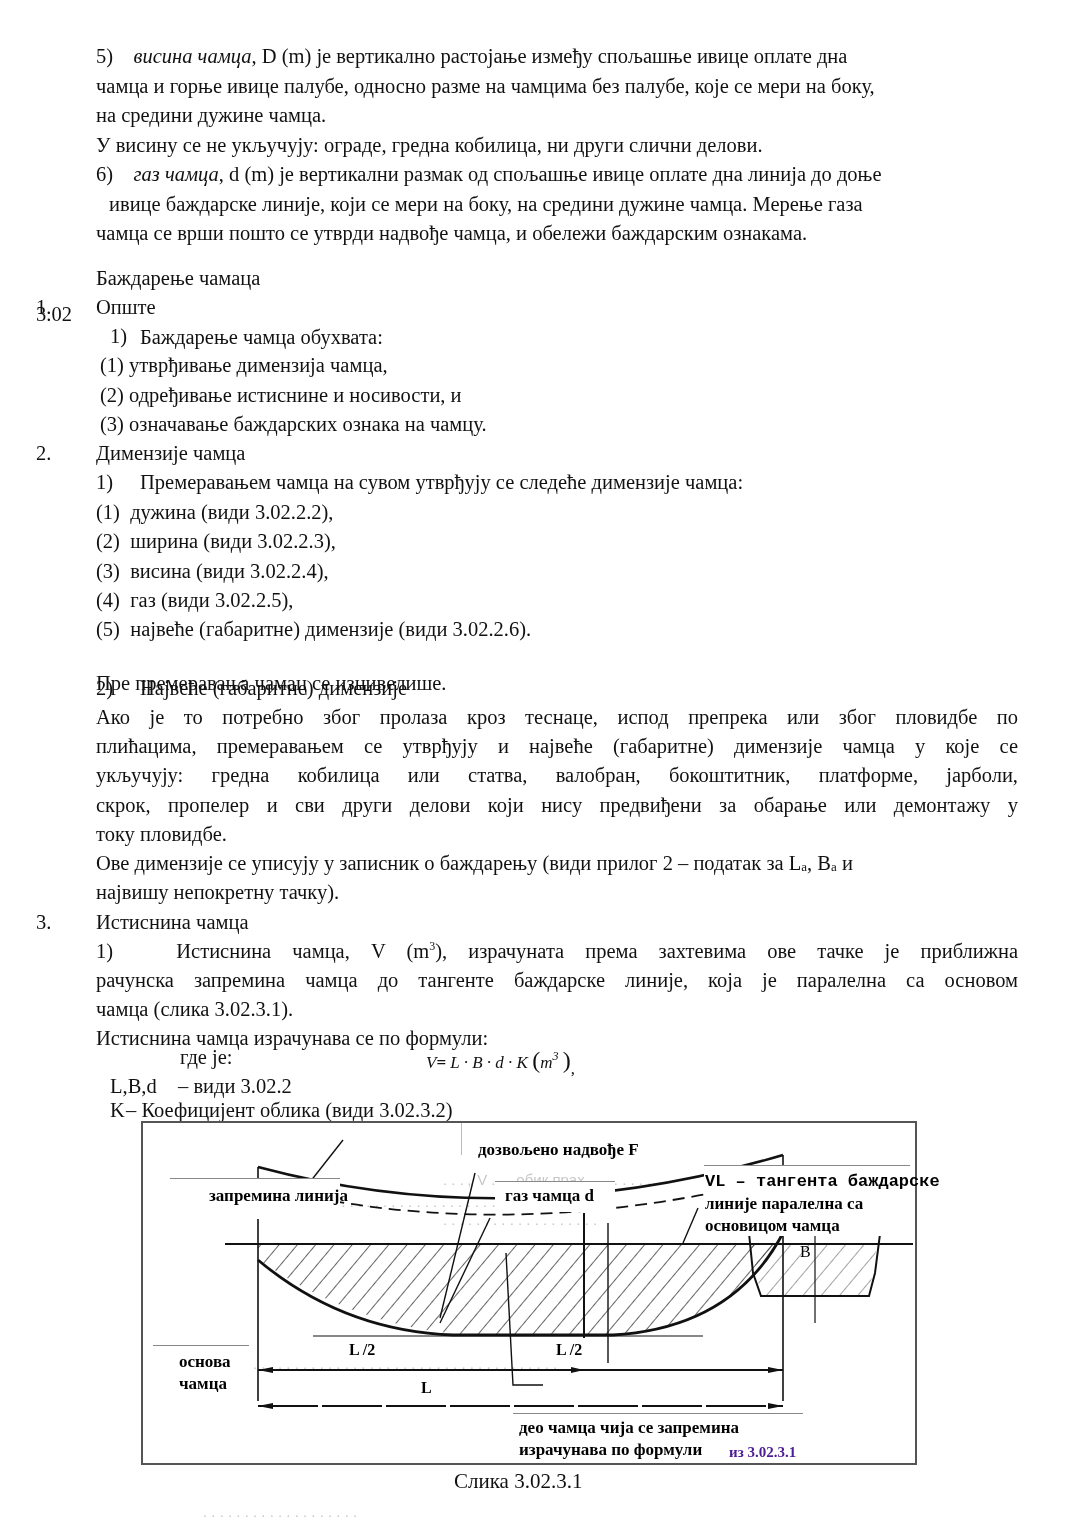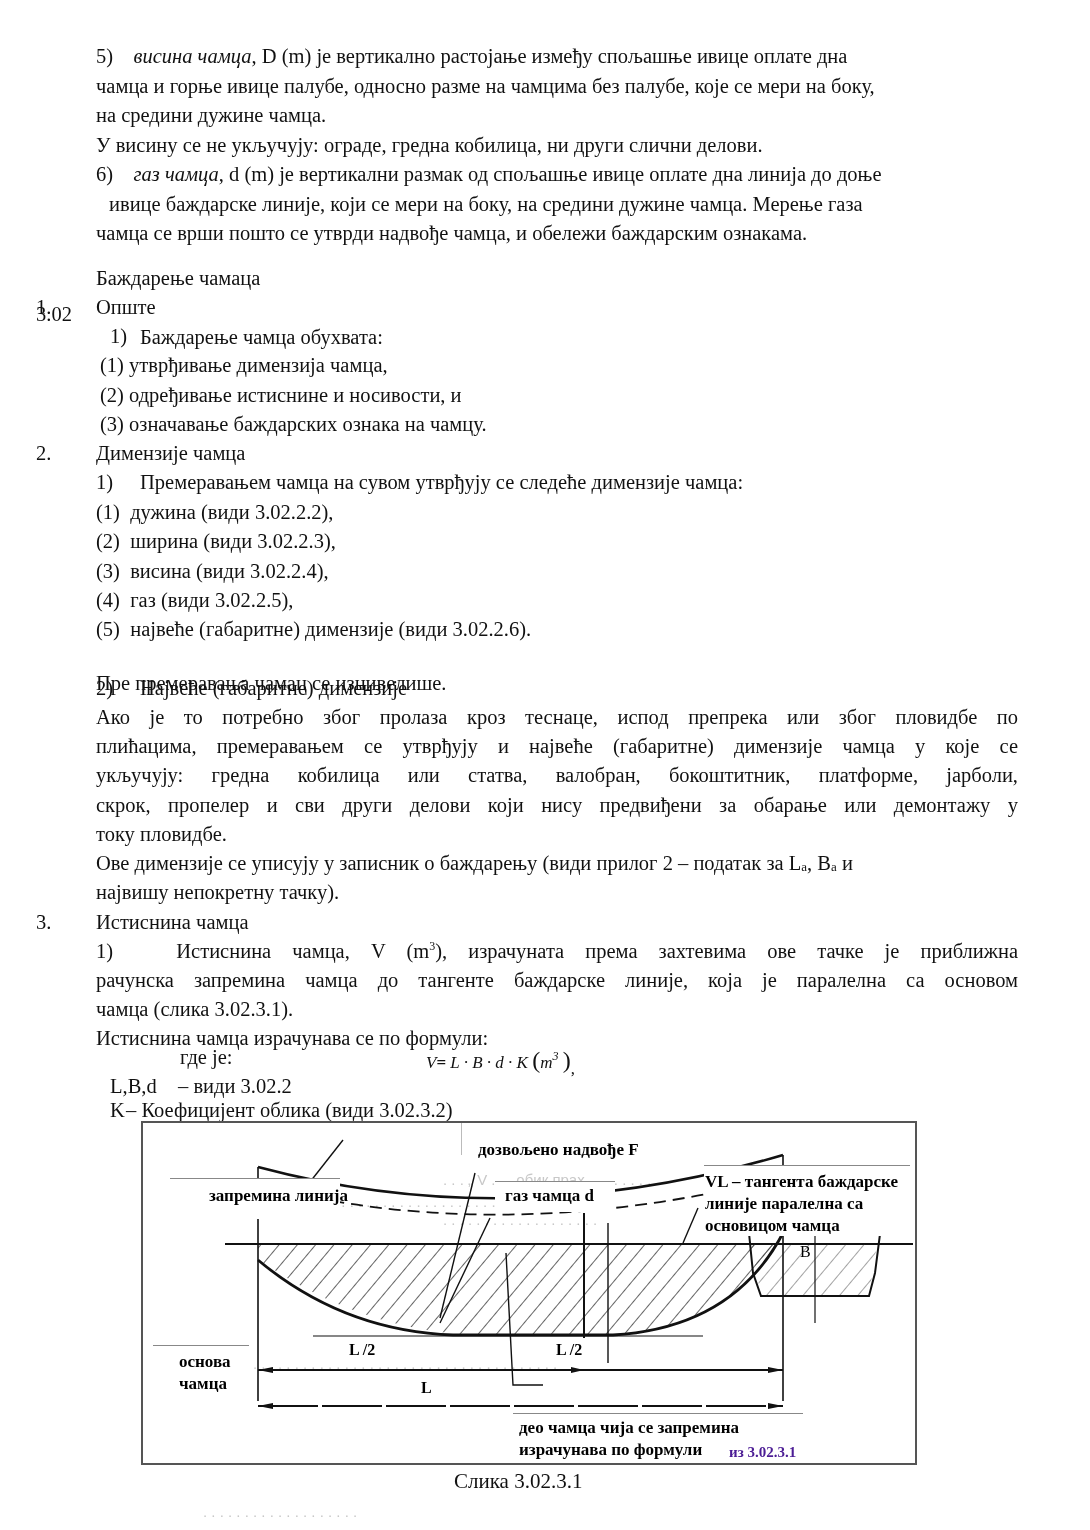--- a/index.html
+++ b/index.html
@@ -153,21 +153,21 @@
   <div class="fbox" style="left:27px; top:55px; width:170px; height:40px;"></div>
   <div class="flabel" style="left:66px; top:62px;">запремина линија</div>
 
   <div class="fbox" style="left:318px; top:0px; width:200px; height:32px; border-top:none; border-left:1px solid #bbb;"></div>
   <div class="flabel" style="left:335px; top:16px;">дозвољено надвође  F</div>
 
   <div class="fbox" style="left:352px; top:58px; width:120px; height:30px;"></div>
   <div class="flabel" style="left:362px; top:62px;">газ чамца  d</div>
 
   <div class="fbox" style="left:561px; top:42px; width:206px; height:70px;"></div>
-  <div class="flabel" style="left:562px; top:48px;">VL – тангента баждарске</div>
+  <div class="flabel" style="left:562px; top:48px;font-family:Liberation Mono, monospace;">VL – тангента баждарске</div>
   <div class="flabel" style="left:562px; top:70px;">линије паралелна са</div>
   <div class="flabel" style="left:562px; top:92px;">основицом чамца</div>
 
   <div class="flabel" style="left:657px; top:118px; font-weight:normal; font-size:16px;">B</div>
 
   <div class="fbox" style="left:10px; top:222px; width:96px; height:70px;"></div>
   <div class="flabel" style="left:36px; top:228px;">основа</div>
   <div class="flabel" style="left:36px; top:250px;">чамца</div>
 
   <div class="flabel" style="left:206px; top:216px; font-size:16px;">L /2</div>

